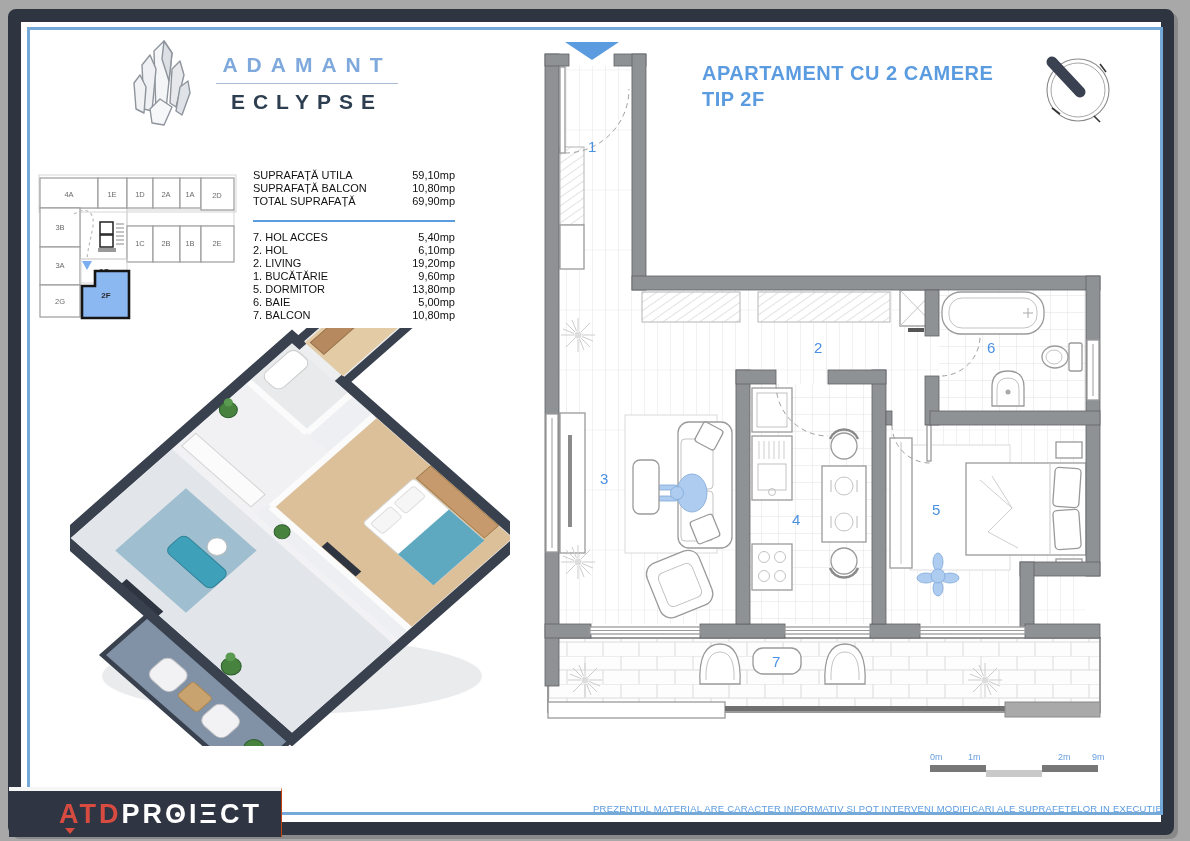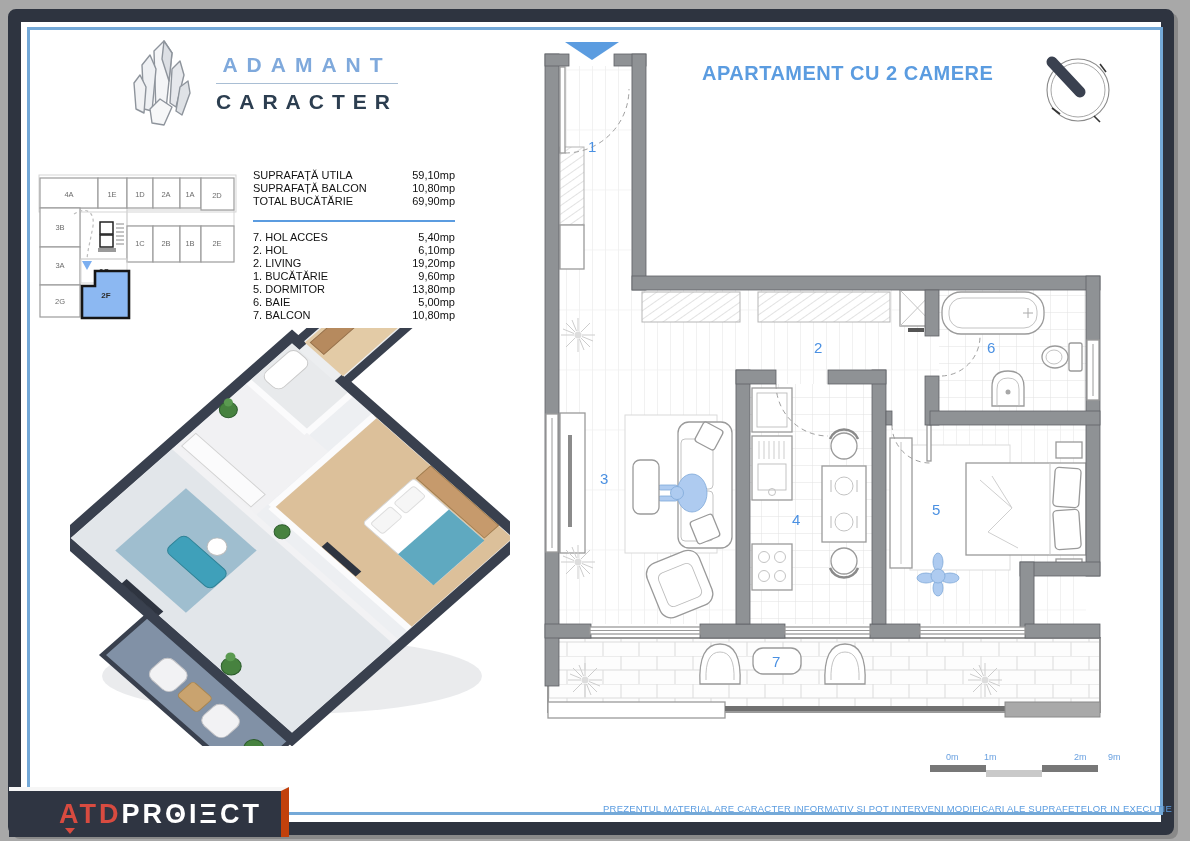--- a/index.html
+++ b/index.html
@@ -19,32 +19,32 @@
   .areas{position:absolute;left:253px;top:169px;width:202px;font-size:11px;color:#111;}
   .arow{display:flex;justify-content:space-between;height:13px;line-height:13px;}
   .areas .divider{border-top:2px solid #5b9ce0;margin:12px 0 9px 0;}
   
   .keyplan{position:absolute;left:38px;top:162px;width:200px;height:168px;}
   .floorplan{position:absolute;left:540px;top:40px;width:570px;height:690px;}
   .compass{position:absolute;left:1042px;top:50px;width:72px;height:78px;}
   .render3d{position:absolute;left:70px;top:328px;width:440px;height:418px;}
   
   .scalebar{position:absolute;left:930px;top:752px;width:172px;height:28px;font-size:9px;color:#6aa1e0;}
-  .scalebar .labels{position:relative;height:11px;margin-left:16px;}
+  .scalebar .labels{position:relative;height:11px;}
   .scalebar .labels span{position:absolute;top:0;}
   .sb-seg{position:absolute;height:7px;}
   
-  .atd-box{position:absolute;left:9px;top:787px;width:272px;height:46px;background:#2f3542;border-top:4px solid #f6f6f6;border-right:8px solid #c2410c;display:flex;align-items:center;}
+  .atd-box{position:absolute;left:9px;top:787px;width:272px;height:46px;background:#2f3542;border-top:4px solid #f6f6f6;border-right:1px solid #c2410c;display:flex;align-items:center;}
   .atd-logo{margin-left:50px;font-size:27px;font-weight:bold;letter-spacing:3px;position:relative;line-height:27px;}
   .atd-red{color:#d84b40;}
   .atd-white{color:#ffffff;}
   .o-dot{position:relative;display:inline-block;}
   .o-dot::after{content:"";position:absolute;left:50%;top:53%;width:5px;height:5px;margin:-2.5px 0 0 -2.5px;border-radius:50%;background:#fff;}
   .a-tri{position:absolute;left:6px;bottom:-6px;width:0;height:0;border-left:5px solid transparent;border-right:5px solid transparent;border-top:6px solid #d84b40;}
-  .disclaimer{position:absolute;right:18px;top:803px;color:#5b9ce0;font-size:9.5px;letter-spacing:0.2px;}
+  .disclaimer{position:absolute;right:28px;top:803px;color:#5b9ce0;font-size:9.5px;letter-spacing:0.2px;}
   
   .w{fill:#8f9295;stroke:#5f6266;stroke-width:0.8;}
   .f{fill:#ffffff;stroke:#9a9a9a;stroke-width:1.3;}
   .f2{fill:none;stroke:#bcbcbc;stroke-width:0.9;}
   .arc{fill:none;stroke:#9f9f9f;stroke-width:1;stroke-dasharray:5 4;}
   .num{fill:#4a90e2;font:400 15px "Liberation Sans",sans-serif;}
   .kp-cell{fill:#ffffff;stroke:#9c9c9c;stroke-width:1.2;}
   .kp-faint{fill:none;stroke:#d5d5d5;stroke-width:1;}
   .kp-label{fill:#6b6b6b;font:400 7.5px "Liberation Sans",sans-serif;text-anchor:middle;}
   .kp-label-dark{fill:#2b2b2b;font:700 8px "Liberation Sans",sans-serif;text-anchor:middle;}
@@ -64,26 +64,27 @@
       <polygon points="22,26 30,16 36,30 32,72 24,70" fill="#eef0f3"></polygon>
       <polygon points="52,30 60,22 64,36 56,68 50,64" fill="#e6e8ec"></polygon>
       <polygon points="14,44 20,36 26,48 24,74 16,70" fill="#f1f2f4"></polygon>
       <polygon points="60,48 68,42 70,54 62,76 56,72" fill="#dfe2e6"></polygon>
       <polygon points="30,70 40,60 52,68 44,86 32,84" fill="#f6f7f8"></polygon>
     </g>
   </svg>
   <div class="brand">
     <span class="brand-top">ADAMANT</span>
     <div class="brand-divider"></div>
-    <span class="brand-bottom">CARACTER</span>
+    <span class="brand-bottom">ECLYPSE</span>
   </div>
 </div>
 
 <div class="title">
   <div>APARTAMENT CU 2 CAMERE</div>
+  <div>TIP 2F</div>
 </div>
 
 <svg class="compass" viewBox="0 0 72 78">
   <circle cx="36" cy="40" r="31" fill="none" stroke="#8a8a8a" stroke-width="1.1"></circle>
   <circle cx="36" cy="40" r="27" fill="none" stroke="#9d9d9d" stroke-width="0.9"></circle>
   <line x1="58" y1="14" x2="64" y2="22" stroke="#333" stroke-width="1.6"></line>
   <line x1="10" y1="58" x2="18" y2="64" stroke="#333" stroke-width="1.6"></line>
   <line x1="52" y1="66" x2="58" y2="72" stroke="#333" stroke-width="1.6"></line>
   <line x1="10" y1="12" x2="38" y2="42" stroke="#3a4150" stroke-width="11" stroke-linecap="round"></line>
 </svg>
@@ -91,21 +92,21 @@
 <div class="areas">
   <div class="arow">
       <span>SUPRAFAȚĂ UTILA</span>
       <span>59,10mp</span>
     </div>
   <div class="arow">
       <span>SUPRAFAȚĂ BALCON</span>
       <span>10,80mp</span>
     </div>
   <div class="arow">
-      <span>TOTAL BUCĂTĂRIE</span>
+      <span>TOTAL SUPRAFAȚĂ</span>
       <span>69,90mp</span>
     </div>
   <div class="divider"></div>
   <div class="arow">
       <span>7. HOL ACCES</span>
       <span>5,40mp</span>
     </div>
   <div class="arow">
       <span>2. HOL</span>
       <span>6,10mp</span>

